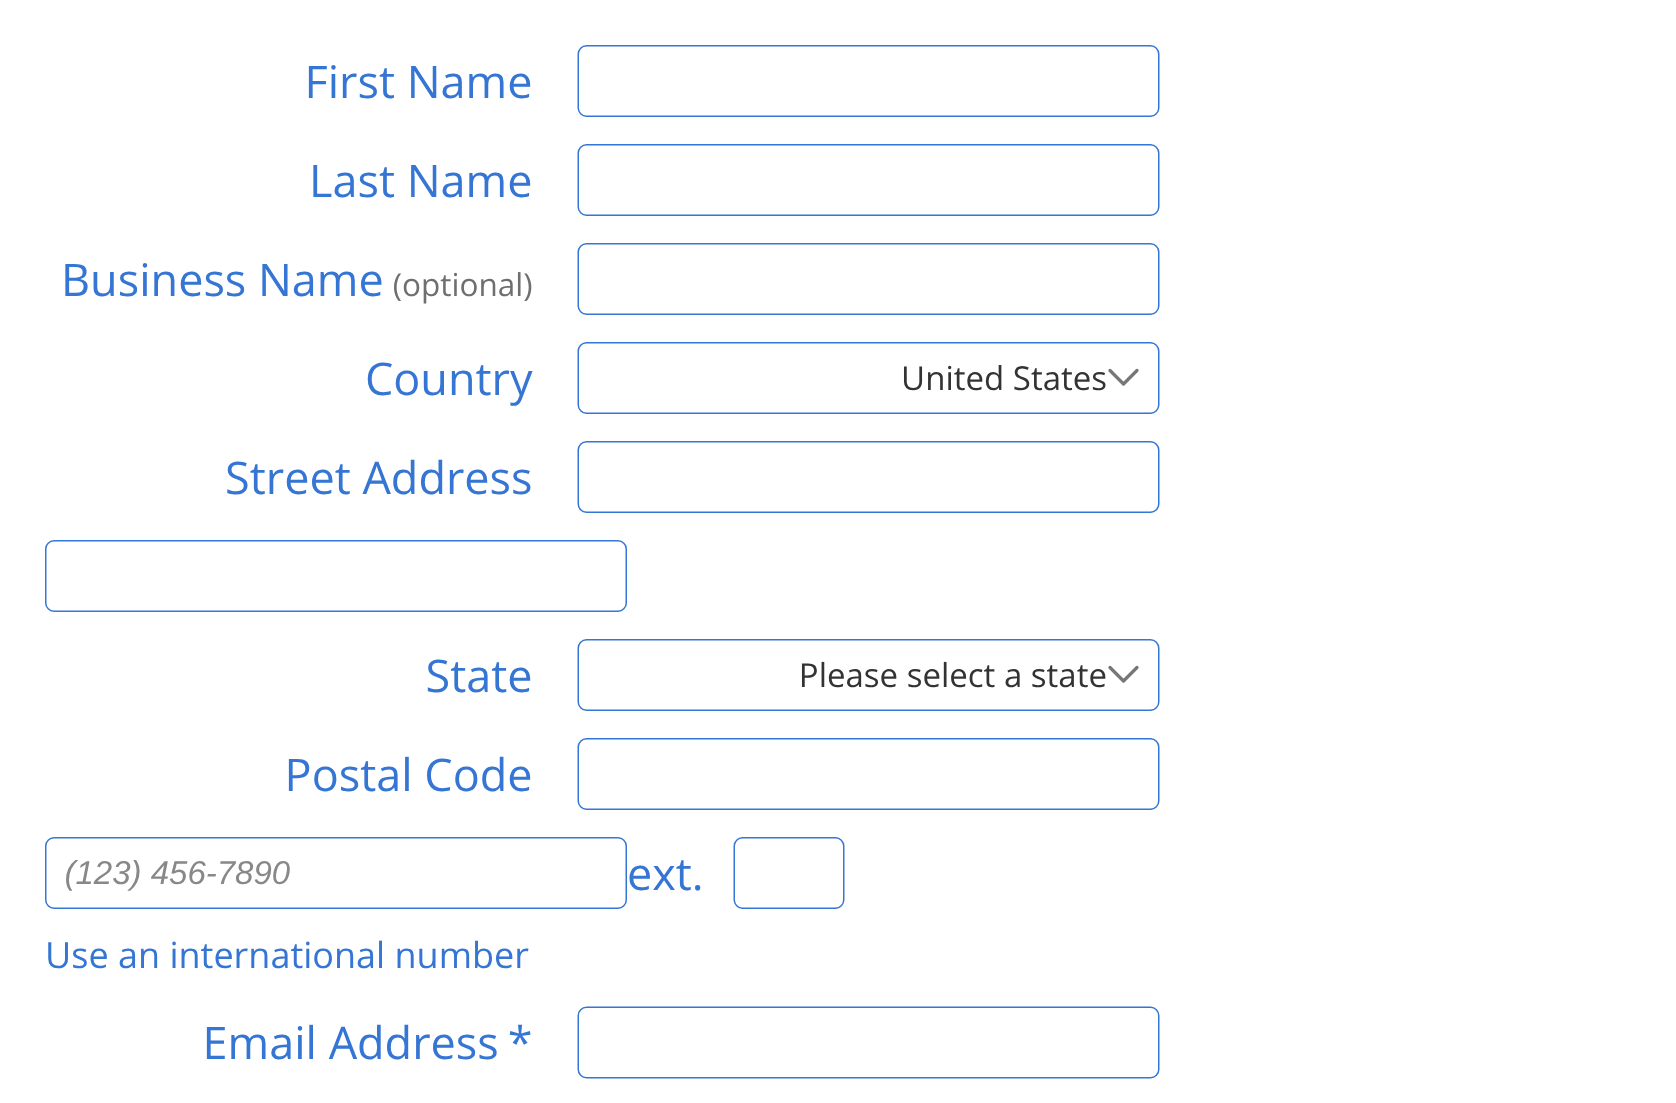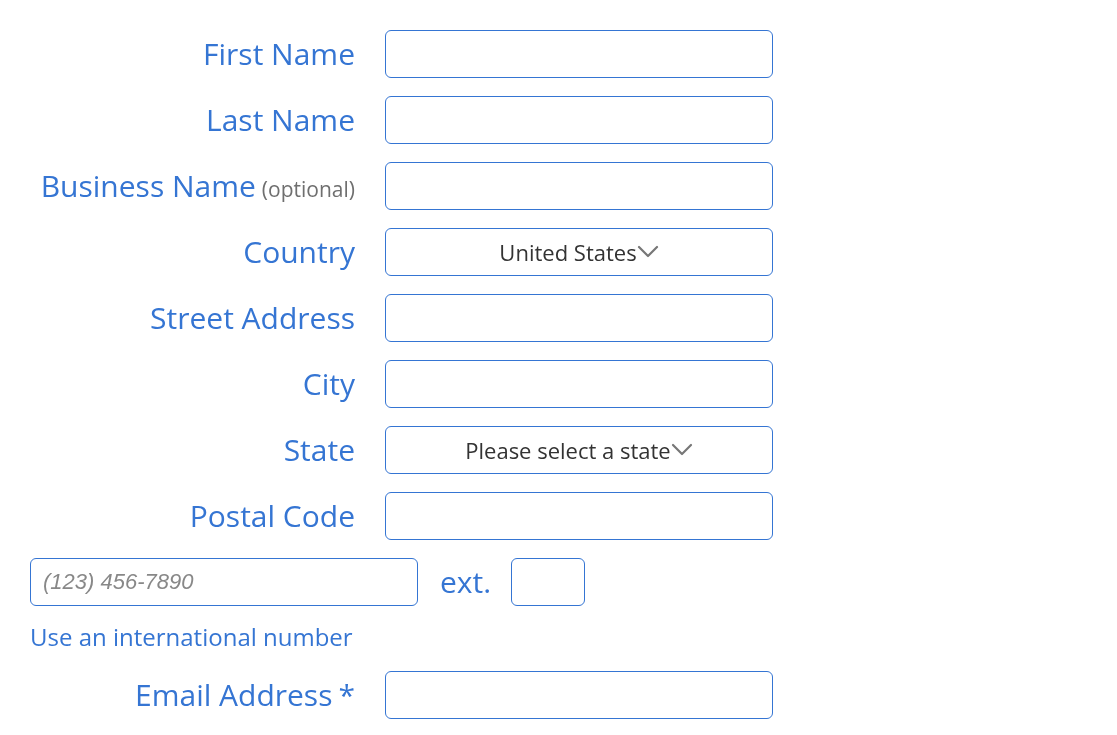--- a/index.html
+++ b/index.html
@@ -53,37 +53,36 @@
     background: #fff;
     color: #333;
   }
   input.text-field::placeholder {
     color: #888;
     font-style: italic;
   }
   .select-field {
     display: flex;
     align-items: center;
-    justify-content: center;
+    justify-content: flex-end;
     cursor: pointer;
   }
   .select-text {
     color: #333;
     font-size: 22px;
   }
   .chevron {
     width: 22px;
     height: 14px;
     flex-shrink: 0;
   }
   .chevron svg { display:block; }
   .ext-label {
     color: #3575d3;
     font-size: 30px;
-    margin-left: 22px;
     margin-right: 20px;
     line-height: 48px;
   }
   input.ext-field {
     width: 74px;
     height: 48px;
     border: 1px solid #3575d3;
     border-radius: 6px;
     font-size: 22px;
     padding: 0 8px;
@@ -146,23 +145,20 @@
 <div class="form-row">
   <div class="label-col">
     <span class="label">Street Address</span>
   </div>
   <div class="input-col">
     <input class="text-field" type="text" value="" style="">
   </div>
 </div>
 
 <div class="form-row">
-  <div class="label-col">
-    <span class="label">City</span>
-  </div>
   <div class="input-col">
     <input class="text-field" type="text" value="" style="">
   </div>
 </div>
 
 <div class="form-row">
   <div class="label-col">
     <span class="label">State</span>
   </div>
   <div class="input-col">

